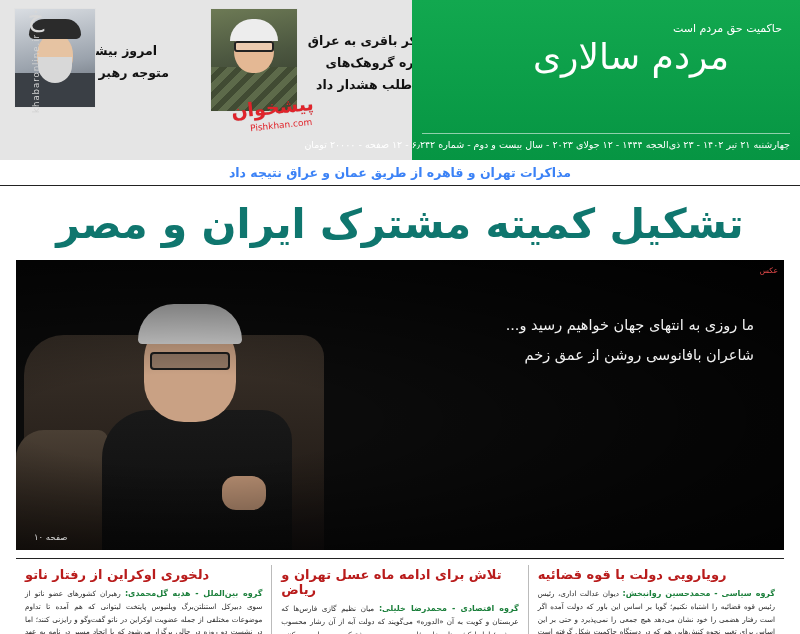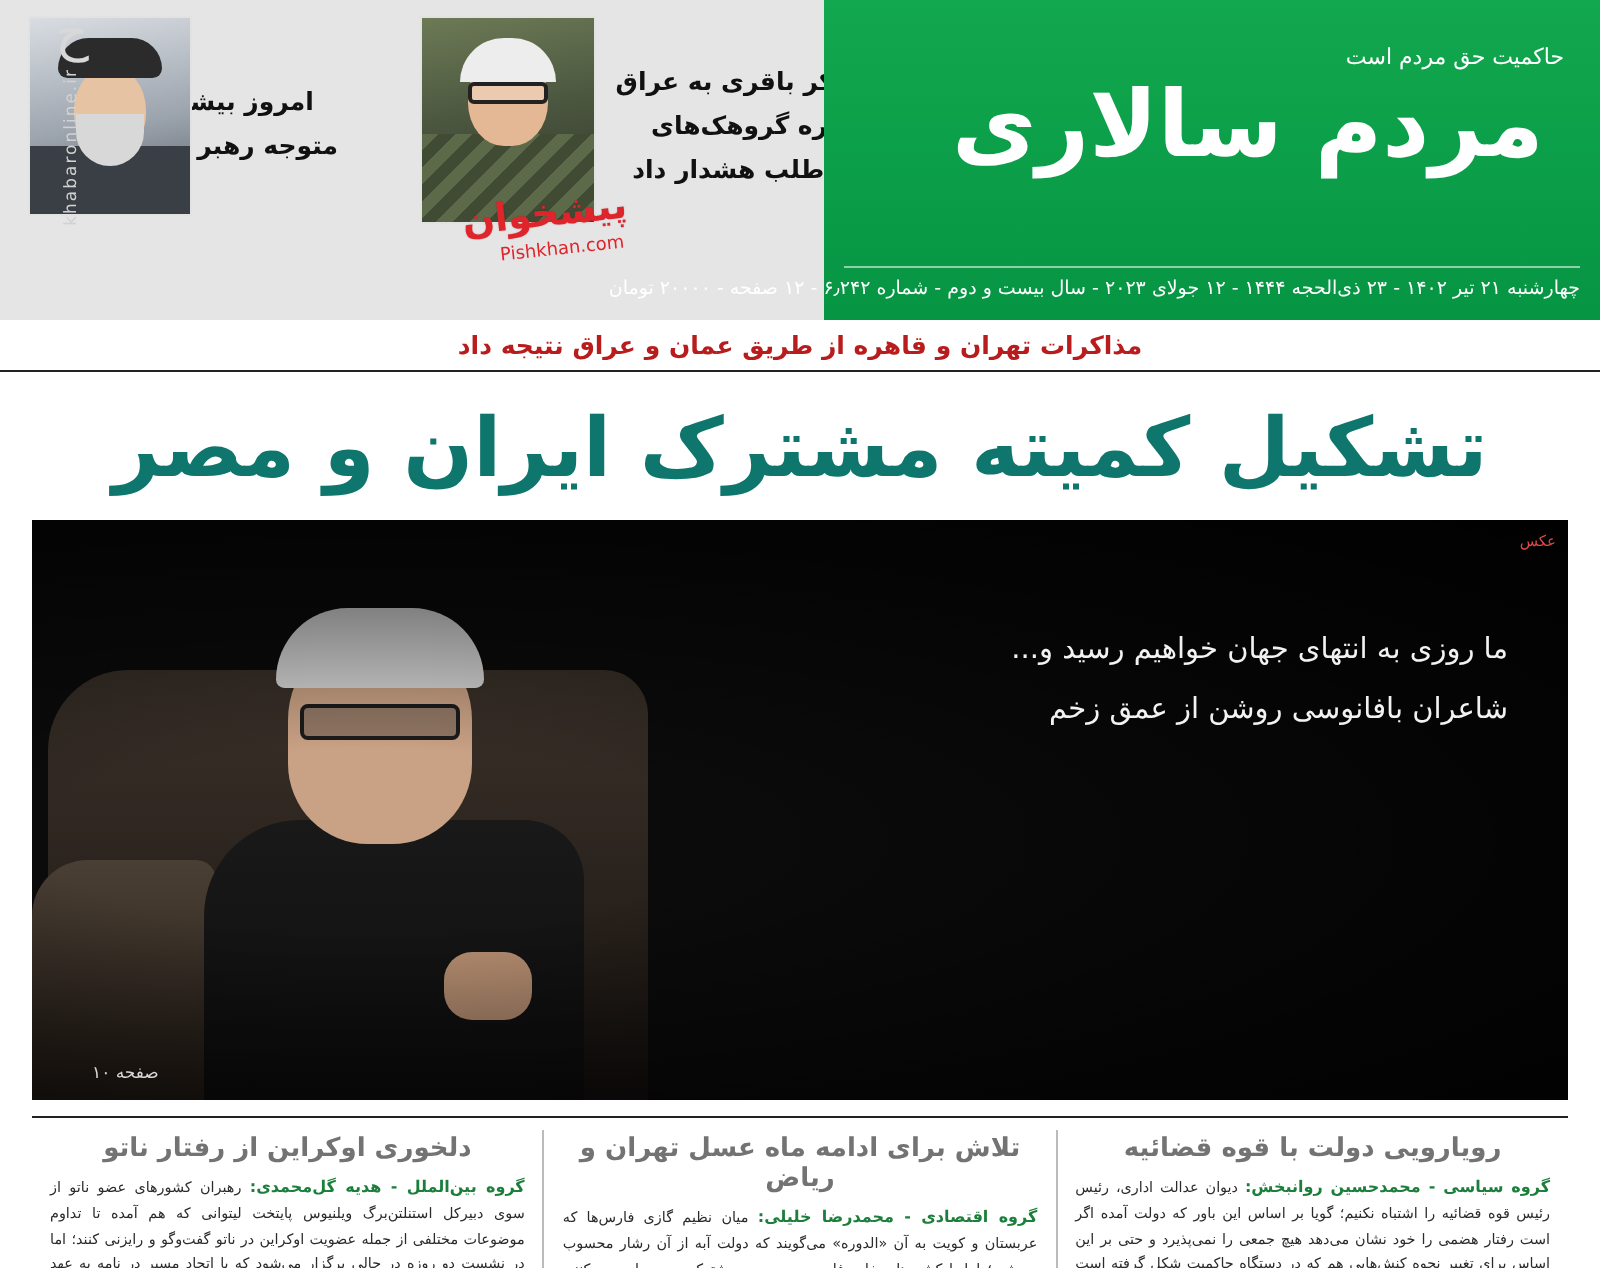--- a/index.html
+++ b/index.html
@@ -63,23 +63,23 @@
     font-size: 11px;
     letter-spacing: 0;
     text-align: right;
     white-space: nowrap;
   }
   .mast-green .paper-name {
     position: absolute;
     top: 34px; right: 14px;
     width: 310px;
     color: #ffffff;
-    font-size: 46px;
-    font-weight: bold;
-    text-align: left;
+    font-size: 36px;
+    font-weight: normal;
+    text-align: center;
     line-height: 1.25;
     white-space: nowrap;
     font-family: "DejaVu Sans", "Liberation Sans", sans-serif;
   }
   .mast-green .issue-line {
     position: absolute;
     bottom: 10px; right: 0; left: 0;
     color: #ffffff;
     font-size: 9.5px;
     text-align: center;
@@ -184,21 +184,21 @@
     top: 120px; right: 152px;
     color: #e0242b;
     font-size: 9px;
     transform: rotate(-6deg);
   }
 
   
   .subhead {
     height: 26px;
     display: flex; align-items: center; justify-content: center;
-    font-size: 12.5px; font-weight: bold; color: #b91c1c;
+    font-size: 12.5px; font-weight: bold; color: #3b82f6;
     border-bottom: 1px solid #222;
   }
 
   
   .headline {
     text-align: center;
     font-size: 41px;
     font-weight: bold;
     color: #0f766e;
     padding: 14px 0 12px 0;
@@ -274,21 +274,21 @@
   }
   .hero .hero-title {
     position: absolute;
     bottom: 32px; right: 28px;
     color: #ffffff;
     font-size: 30px;
     font-weight: bold;
   }
   .hero .hero-page {
     position: absolute;
-    bottom: 8px; left: 30px;
+    bottom: 8px; left: 18px;
     color: #d8d8d8;
     font-size: 8.5px;
   }
   .hero .corner-note {
     position: absolute;
     top: 6px; right: 6px;
     color: #e24a4a;
     font-size: 7.5px;
   }
 
@@ -304,22 +304,22 @@
   .bcol {
     flex: 1 1 0;
     padding: 0 9px;
     border-left: 1px solid #bbbbbb;
   }
   .bcol:last-child { border-left: none; }
   .bcol h3 {
     margin: 2px 0 5px 0;
     font-size: 13px;
     font-weight: bold;
-    text-align: center;
-    color: #737373;
+    text-align: left;
+    color: #b91c1c;
   }
   .bcol .kicker {
     color: #1b7f3b;
     font-weight: bold;
     font-size: 8px;
   }
   .bcol p {
     margin: 0;
     font-size: 7.2px;
     line-height: 1.75;

